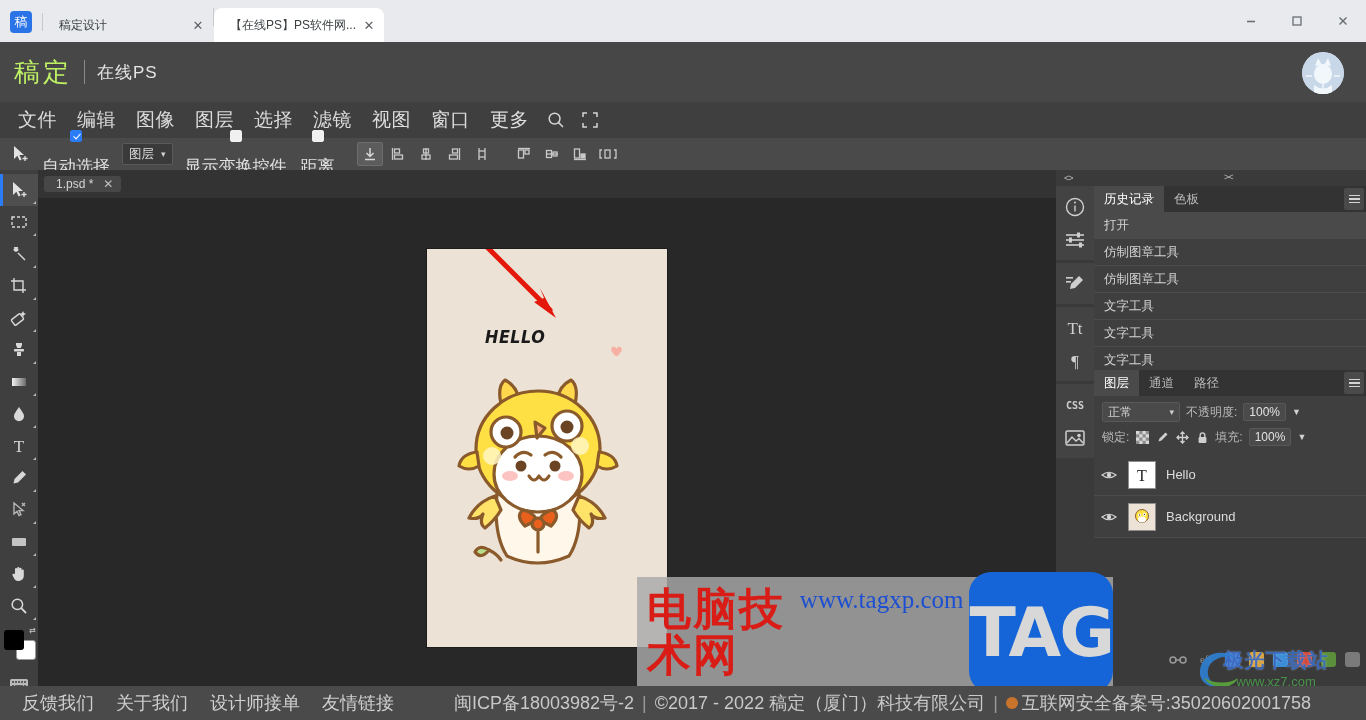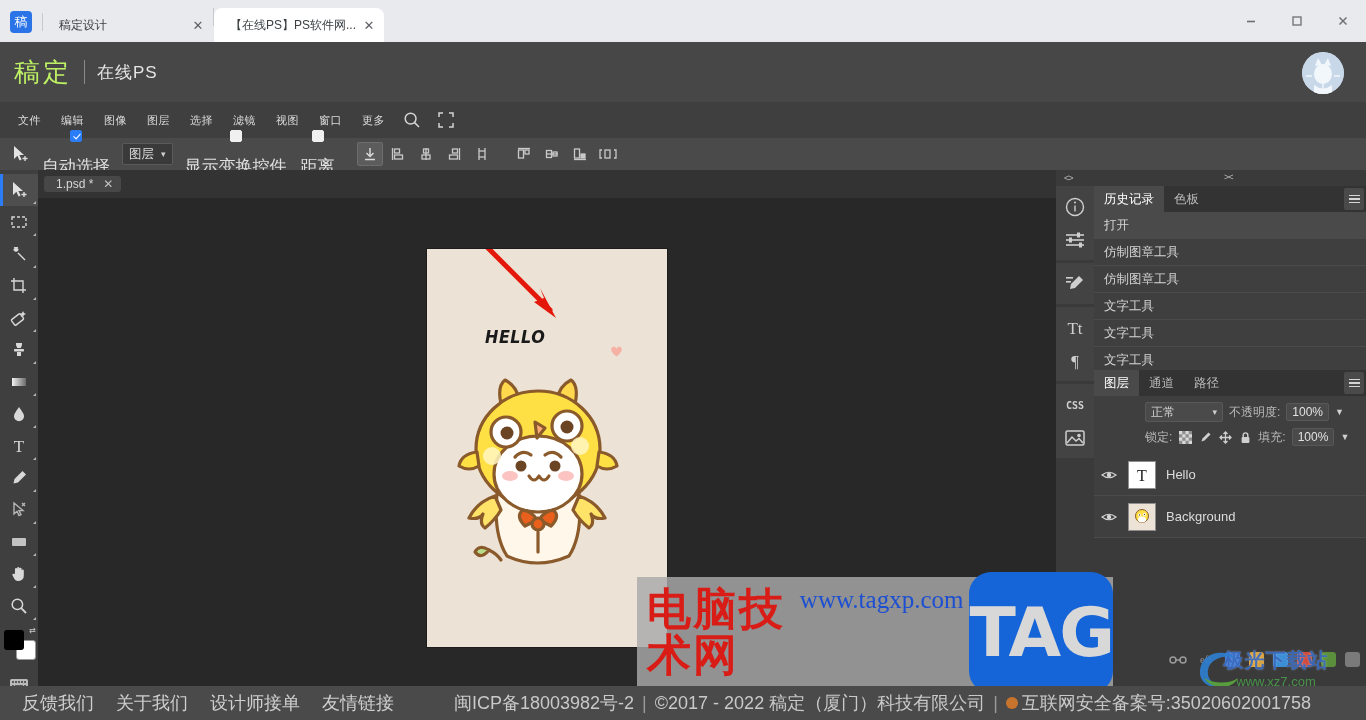--- a/index.html
+++ b/index.html
@@ -54,21 +54,21 @@
     position:absolute; right:22px; top:10px; width:42px; height:42px; border-radius:50%;
     background:#cfdcea; overflow:hidden;
   }
   .avatar svg { display:block; }
 
   
   .menubar {
     position:absolute; top:102px; left:0; width:1366px; height:36px;
     background:#3f3f3f; display:flex; align-items:center; padding-left:8px;
   }
-  .menuitem { font-size:11px; color:#dcdcdc; padding:4px 10px; letter-spacing:.5px; }
+  .menuitem { font-size:19px; color:#dcdcdc; padding:4px 10px; letter-spacing:.5px; }
   .menu-icon { color:#d0d0d0; padding:0 8px; display:flex; align-items:center; }
 
   
   .optionsbar {
     position:absolute; top:138px; left:0; width:1366px; height:32px;
     background:#4a4a4a; display:flex; align-items:center; padding-left:6px; gap:2px;
   }
   .opt-tool { width:28px; height:26px; display:flex; align-items:center; justify-content:center; }
   .opt-check { display:flex; align-items:center; gap:13px; font-size:17px; color:#e0e0e0; padding:0 6px;flex-direction:column; }
   .cbox { width:12px; height:12px; border:1px solid #8d8d8d; background:#5a5a5a; border-radius:2px;
@@ -160,21 +160,21 @@
   .pmenu .bars i { display:block; height:1.5px; background:#d4d4d4; margin:2px 0; }
 
   .hist-list { background:#3f3f3f; }
   .hist-row {
     height:27px; display:flex; align-items:center; padding-left:10px;
     font-size:12.5px; color:#d4d4d4; border-bottom:1px solid #4b4b4b;
   }
   .hist-row.sel { background:#4a4a4a; }
 
   .layer-opts { padding:6px 8px 2px 8px; }
-  .lo-row { display:flex; align-items:center; gap:6px; margin-bottom:6px; font-size:12px; color:#b9b9b9;margin-left:43px; }
+  .lo-row { display:flex; align-items:center; gap:6px; margin-bottom:6px; font-size:12px; color:#b9b9b9; }
   .lo-select {
     background:#4a4a4a; border:1px solid #585858; border-radius:2px; color:#cfcfcf; font-size:12px;
     height:20px; width:78px; display:flex; align-items:center; justify-content:space-between; padding:0 5px;
   }
   .lo-val { background:#4a4a4a; border:1px solid #585858; border-radius:2px; color:#e2e2e2;
             font-size:12px; padding:1px 5px; }
   .lo-caret { color:#cfcfcf; font-size:9px; }
   .lock-icons { display:flex; gap:6px; align-items:center; }
   .lock-ic { width:14px; height:14px; display:flex; align-items:center; justify-content:center; }
 

